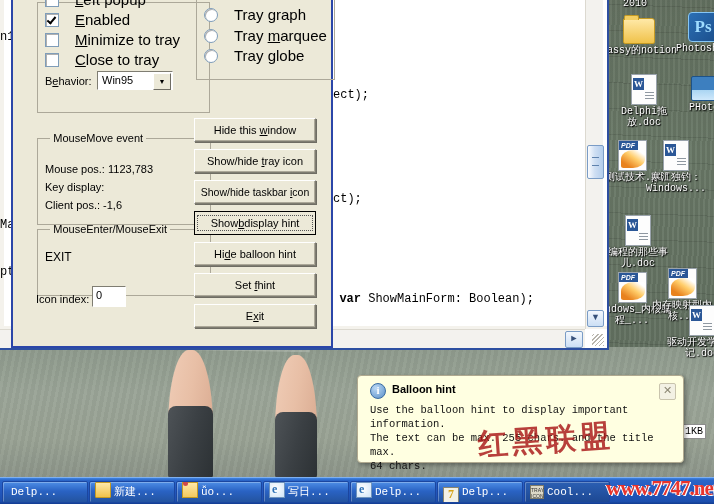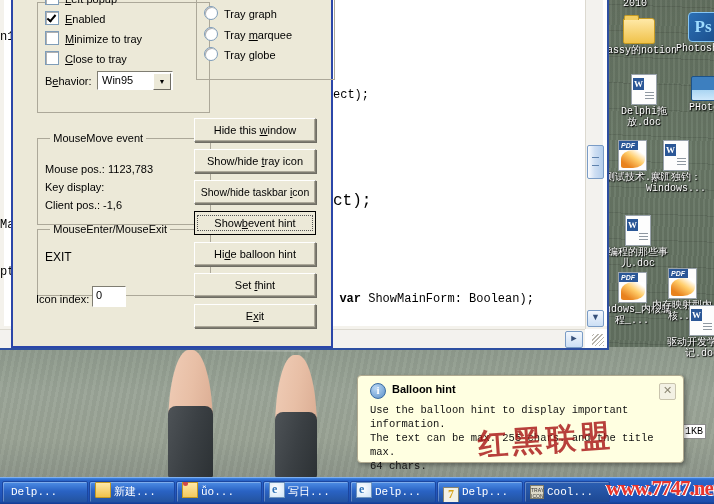--- a/index.html
+++ b/index.html
@@ -84,21 +84,21 @@
   
   #dlg{position:absolute;left:11px;top:-20px;width:318px;height:364px;
     background:#ece9d8;border:2px solid #2b46a8;}
   .grp{position:absolute;border:1px solid #aca899;background:transparent;}
   .grp>legend{font-size:11px;color:#000;padding:0 3px;margin-left:4px;}
   .chk-row{position:absolute;height:16px;white-space:nowrap;}
   .chk{display:inline-block;width:12px;height:12px;background:#fff;border:1px solid #7f9db9;
     box-shadow:inset 1px 1px 0 #b0b0b0;vertical-align:-2px;position:relative;}
   .chk.on:after{content:"";position:absolute;left:3px;top:1px;width:3px;height:7px;
     border-right:2px solid #000;border-bottom:2px solid #000;transform:rotate(40deg);}
-  .chk-lbl{margin-left:6px;font-size:11px;color:#000;}
+  .chk-lbl{margin-left:16px;font-size:15px;color:#000;}
   .u{text-decoration:underline;}
   .rad-row{position:absolute;height:16px;white-space:nowrap;}
   .rad{display:inline-block;width:12px;height:12px;border-radius:50%;background:#fff;
     border:1px solid #7f9db9;box-shadow:inset 1px 1px 0 #b0b0b0;vertical-align:-2px;}
   .btn{position:absolute;background:#ece9d8;border:1px solid #7f7d72;
     border-top-color:#fff;border-left-color:#fff;
     box-shadow:inset -1px -1px 0 #aca899,1px 1px 0 #6f6d64;
     font-size:11px;color:#000;text-align:center;line-height:1;
     display:flex;align-items:center;justify-content:center;cursor:default;}
   .btn.focused{border:1px solid #000;box-shadow:none;}
@@ -255,21 +255,21 @@
     <div>Ma</div>
     <div>pt</div>
     <div>&nbsp;</div>
     
     
     
     
   </div>
 
   <div style="position:absolute;left:333px;top:88px;font-family:'Liberation Mono',monospace;font-size:12px;color:#000;">ect);</div>
-  <div style="position:absolute;left:333px;top:192px;font-family:'Liberation Mono',monospace;font-size:16px;color:#000;">ct);</div>
+  <div style="position:absolute;left:333px;top:192px;font-family:'Liberation Mono',monospace;font-size:12px;color:#000;">ct);</div>
   <div style="position:absolute;left:325px;top:292px;font-family:'Liberation Mono',monospace;font-size:12px;color:#000;white-space:nowrap;">; <span class="kw">var</span> ShowMainForm: Boolean);</div>
 
   <div style="position:absolute;left:0;top:326px;left:0;width:607px;height:3px;background:#f4f2ec;"></div>
   <div id="ide-vscroll">
     <div id="ide-vthumb"></div>
     <div id="ide-vbtn">▼</div>
   </div>
   <div id="ide-hscroll">
     <div id="ide-hbtn">►</div>
   </div>
@@ -338,21 +338,21 @@
   <div class="btn" style="left:181px;top:136px;width:120px;height:22px;">
     <span>Hide this <span class="u">w</span><span>indow</span></span>
   </div>
   <div class="btn" style="left:181px;top:167px;width:120px;height:22px;">
     <span>Show/hide <span class="u">t</span><span>ray icon</span></span>
   </div>
   <div class="btn" style="left:181px;top:198px;width:120px;height:22px;">
     <span style="font-size:10.5px">Show/hide taskbar <span class="u">i</span><span>con</span></span>
   </div>
   <div class="btn focused" style="left:181px;top:229px;width:120px;height:22px;">
-    <span class="inner">Show <span class="u">b</span><span>event hint</span></span>
+    <span class="inner">Show <span class="u">b</span><span>display hint</span></span>
   </div>
   <div class="btn" style="left:181px;top:260px;width:120px;height:22px;">
     <span>Hi<span class="u">d</span><span>e balloon hint</span></span>
   </div>
   <div class="btn" style="left:181px;top:291px;width:120px;height:22px;">
     <span>Set <span class="u">f</span><span>hint</span></span>
   </div>
   <div class="btn" style="left:181px;top:322px;width:120px;height:22px;">
     <span>E<span class="u">x</span><span>it</span></span>
   </div>

